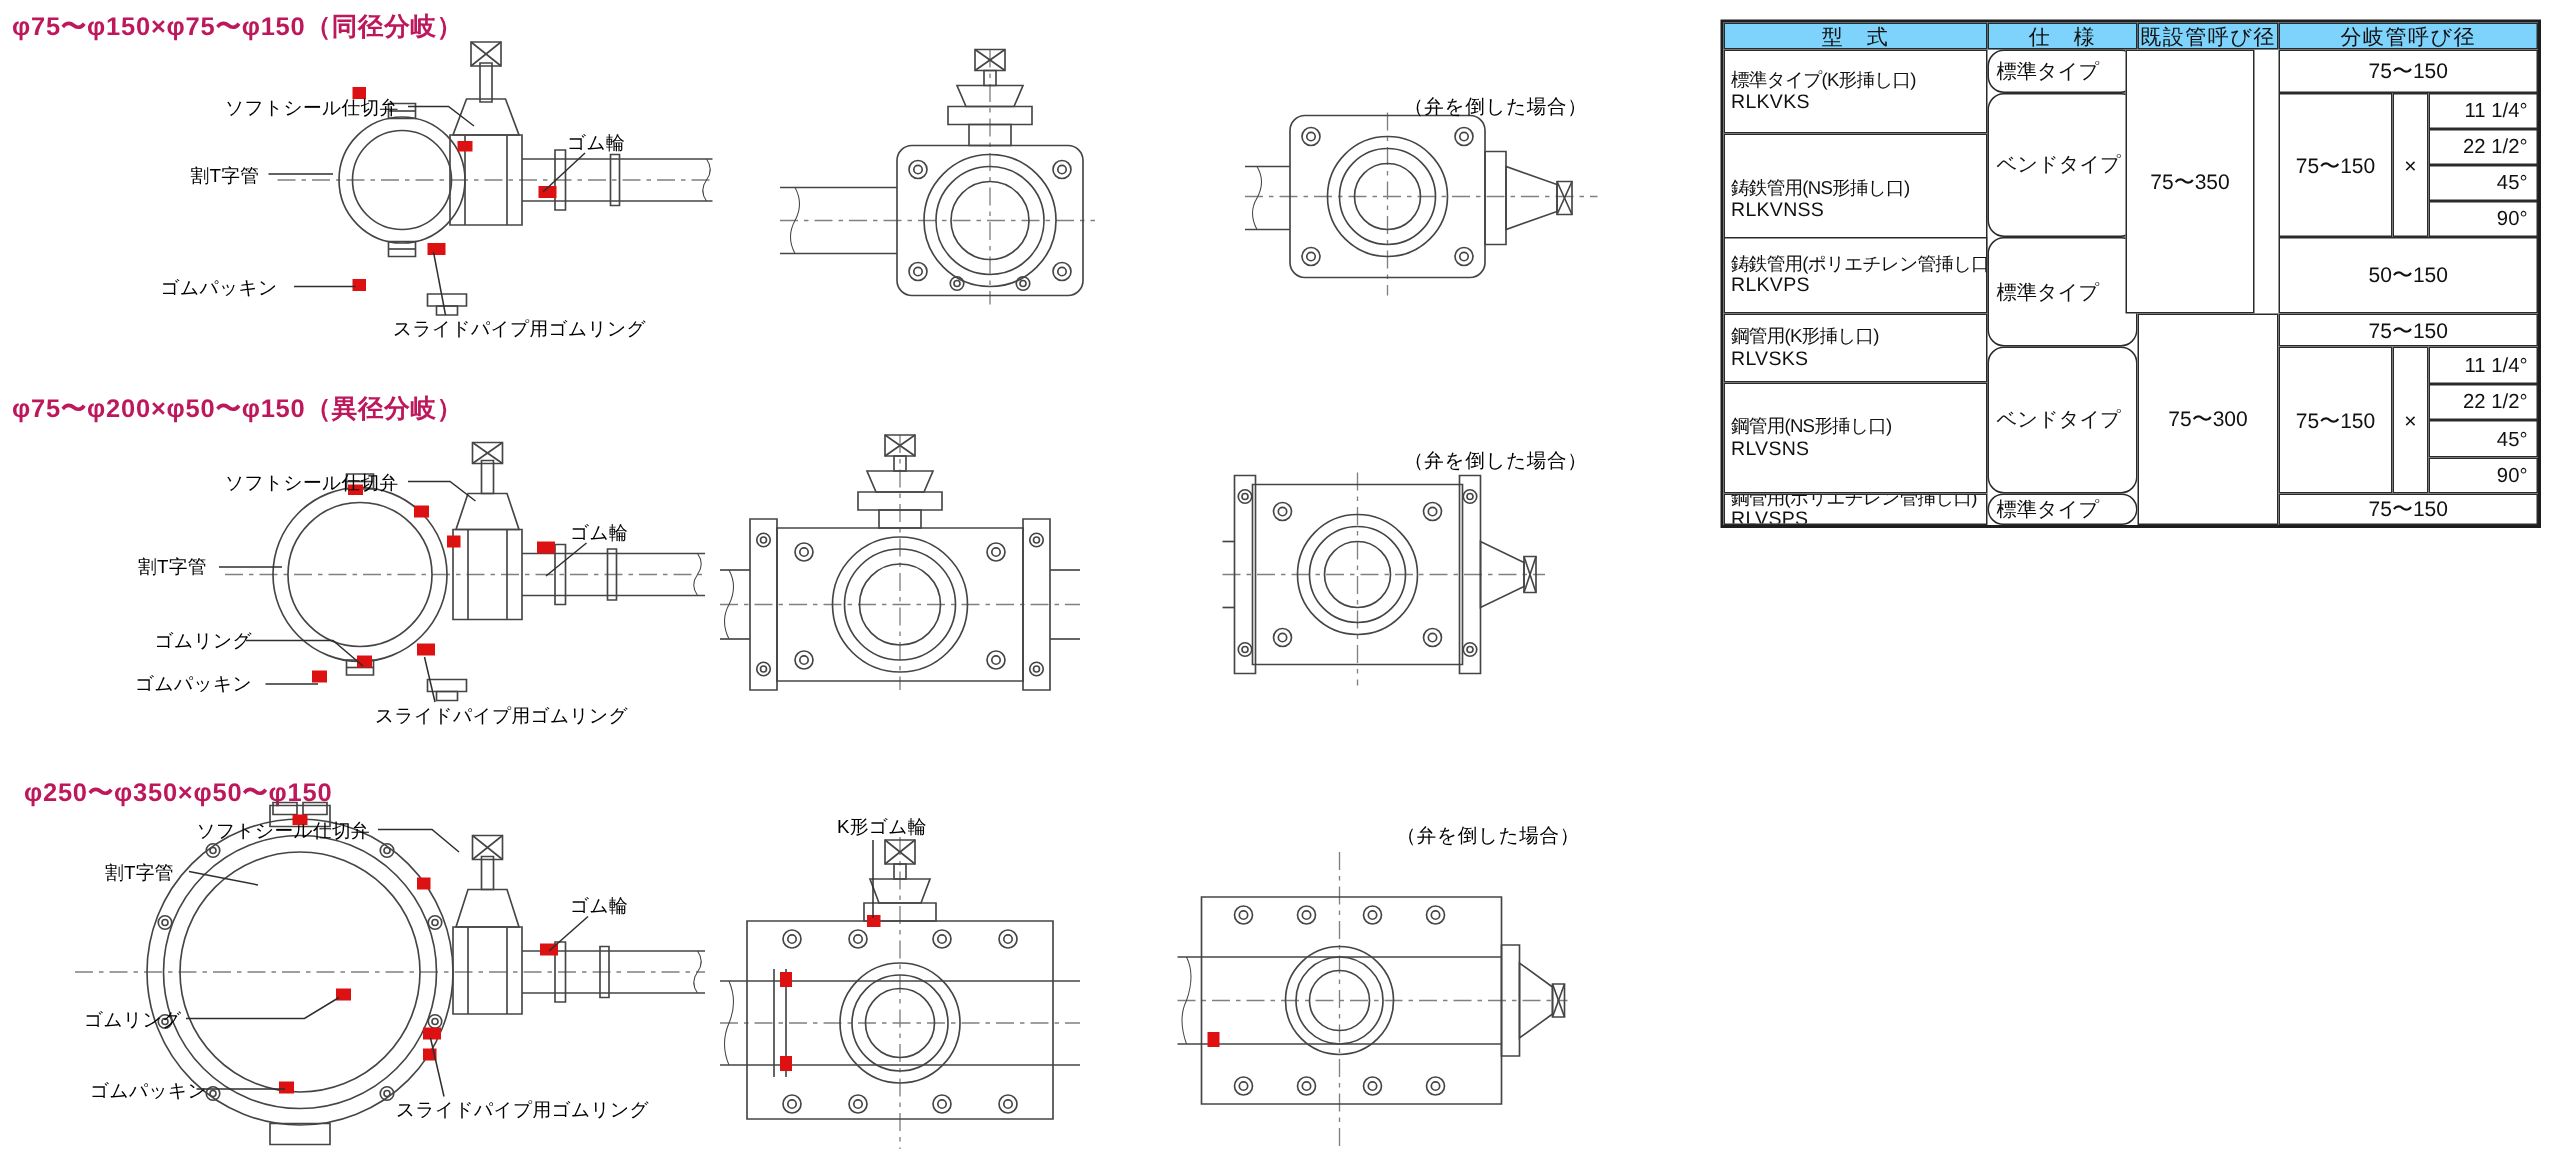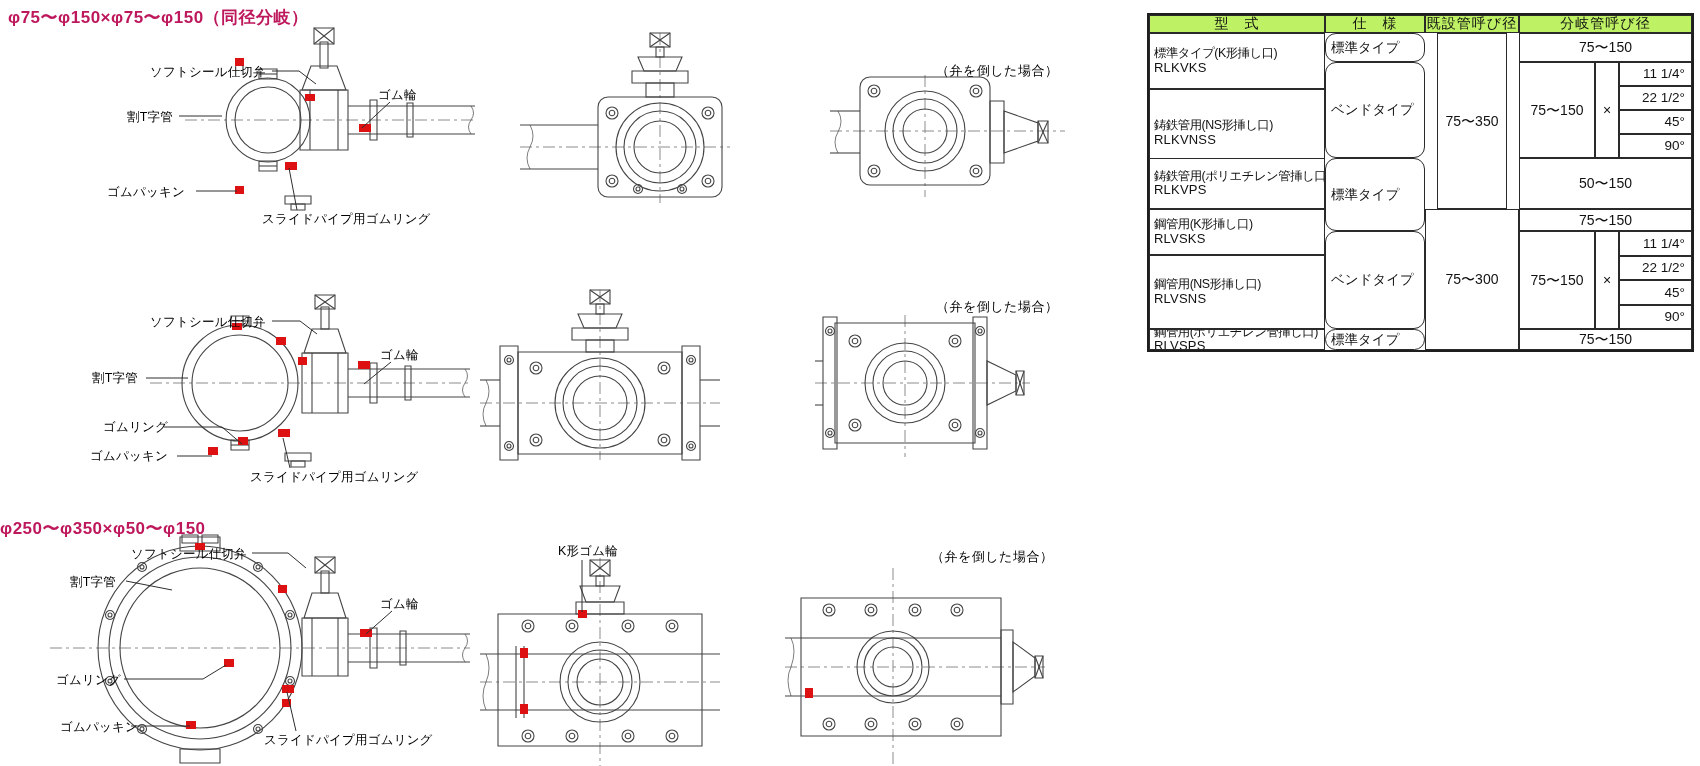--- a/index.html
+++ b/index.html
@@ -29,21 +29,21 @@
   
   #spec-table{
     position:absolute;left:1147px;top:13px;width:543px;height:335px;
     border:2px solid #1e1e1e;background:#fff;box-sizing:content-box;
   }
   #spec-table .cell{
     position:absolute;border:1px solid #2a2a2a;box-sizing:border-box;background:#fff;
     display:flex;align-items:center;justify-content:center;
     font-size:13.5px;line-height:1.15;overflow:hidden;
   }
-  #spec-table .hdr{background:#bef264;font-size:14px;letter-spacing:1px;font-family:Liberation Serif, serif;}
+  #spec-table .hdr{background:#7dd3fc;font-size:14px;letter-spacing:1px;}
   #spec-table .model{flex-direction:column;align-items:flex-start;justify-content:center;padding-left:4px;}
   #spec-table .model .nm{font-size:12.4px;letter-spacing:-.5px;white-space:nowrap;}
   #spec-table .model .cd{font-size:13px;letter-spacing:.2px;}
   #spec-table .spec{justify-content:flex-start;padding-left:5px;font-size:13.5px;white-space:nowrap;border-radius:11px;}
   #spec-table .num{font-size:14px;}
   #spec-table .ang{justify-content:flex-end;padding-right:6px;font-size:13.5px;}
   #spec-table .times{font-size:14px;}
 </style>
 </head>
 <body>
@@ -147,20 +147,21 @@
     <div class="caption" style="left:936px;top:62px">（弁を倒した場合）</div>
 
     <div class="lbl" style="left:150px;top:64px">ソフトシール仕切弁</div>
     <div class="lbl" style="left:378px;top:87px">ゴム輪</div>
     <div class="lbl" style="left:127px;top:109px">割T字管</div>
     <div class="lbl" style="left:107px;top:184px">ゴムパッキン</div>
     <div class="lbl" style="left:262px;top:211px">スライドパイプ用ゴムリング</div>
   </div>
 
   <div class="sec">
+    <h2 class="title" style="left:8px;top:261px">φ75〜φ200×φ50〜φ150（異径分岐）</h2>
 
     <svg class="art" style="left:150px;top:295px" width="320" height="175" viewBox="0 0 320 175">
       <line class="cl" x1="0" y1="88" x2="320" y2="88"></line>
       <circle cx="90" cy="88" r="58"></circle>
         <circle cx="90" cy="88" r="48"></circle>
       <use href="#stud" x="90" y="26"></use>
         <use href="#stud" x="90" y="150"></use>
       <rect x="152" y="58" width="46" height="60"></rect>
       <line x1="162" y1="58" x2="162" y2="118"></line>
         <line x1="188" y1="58" x2="188" y2="118"></line>
@@ -245,21 +246,21 @@
 
     <div class="lbl" style="left:150px;top:314px">ソフトシール仕切弁</div>
     <div class="lbl" style="left:380px;top:347px">ゴム輪</div>
     <div class="lbl" style="left:92px;top:370px">割T字管</div>
     <div class="lbl" style="left:103px;top:419px">ゴムリング</div>
     <div class="lbl" style="left:90px;top:448px">ゴムパッキン</div>
     <div class="lbl" style="left:250px;top:469px">スライドパイプ用ゴムリング</div>
   </div>
 
   <div class="sec">
-    <h2 class="title" style="left:0;top:517px">φ250〜φ350×φ50〜φ150</h2>
+    <h2 class="title" style="left:16px;top:517px">φ250〜φ350×φ50〜φ150</h2>
 
     <svg class="art" style="left:50px;top:535px" width="420" height="231" viewBox="0 0 420 231">
       <line class="cl" x1="0" y1="113" x2="420" y2="113"></line>
       <circle cx="150" cy="113" r="102"></circle>
         <circle cx="150" cy="113" r="91"></circle>
         <circle cx="150" cy="113" r="80"></circle>
       <use href="#boltS" x="240" y="80"></use>
         <use href="#boltS" x="208" y="32"></use>
       <use href="#boltS" x="92" y="32"></use>
         <use href="#boltS" x="60" y="80"></use>
@@ -419,21 +420,21 @@
       <span class="nm">鋼管用(ポリエチレン管挿し口)</span>
       <span class="cd">RLVSPS</span>
     </div>
 
     <div class="cell spec" style="left:176px;top:18px;width:100px;height:29px">標準タイプ</div>
     <div class="cell spec" style="left:176px;top:47px;width:100px;height:96px">ベンドタイプ</div>
     <div class="cell spec" style="left:176px;top:143px;width:100px;height:73px">標準タイプ</div>
     <div class="cell spec" style="left:176px;top:216px;width:100px;height:98px">ベンドタイプ</div>
     <div class="cell spec" style="left:176px;top:314px;width:100px;height:21px">標準タイプ</div>
 
-    <div class="cell num" style="left:288px;top:18px;width:70px;height:176px">75〜350</div>
+    <div class="cell num" style="left:268px;top:18px;width:86px;height:176px">75〜350</div>
     <div class="cell num" style="left:276px;top:194px;width:94px;height:141px">75〜300</div>
 
     <div class="cell num" style="left:370px;top:18px;width:173px;height:29px">75〜150</div>
 
     <div class="cell num" style="left:370px;top:47px;width:76px;height:96px">75〜150</div>
     <div class="cell times" style="left:446px;top:47px;width:24px;height:96px">×</div>
     <div class="cell ang" style="left:470px;top:47px;width:73px;height:24px">11 1/4°</div>
     <div class="cell ang" style="left:470px;top:71px;width:73px;height:24px">22 1/2°</div>
     <div class="cell ang" style="left:470px;top:95px;width:73px;height:24px">45°</div>
     <div class="cell ang" style="left:470px;top:119px;width:73px;height:24px">90°</div>

